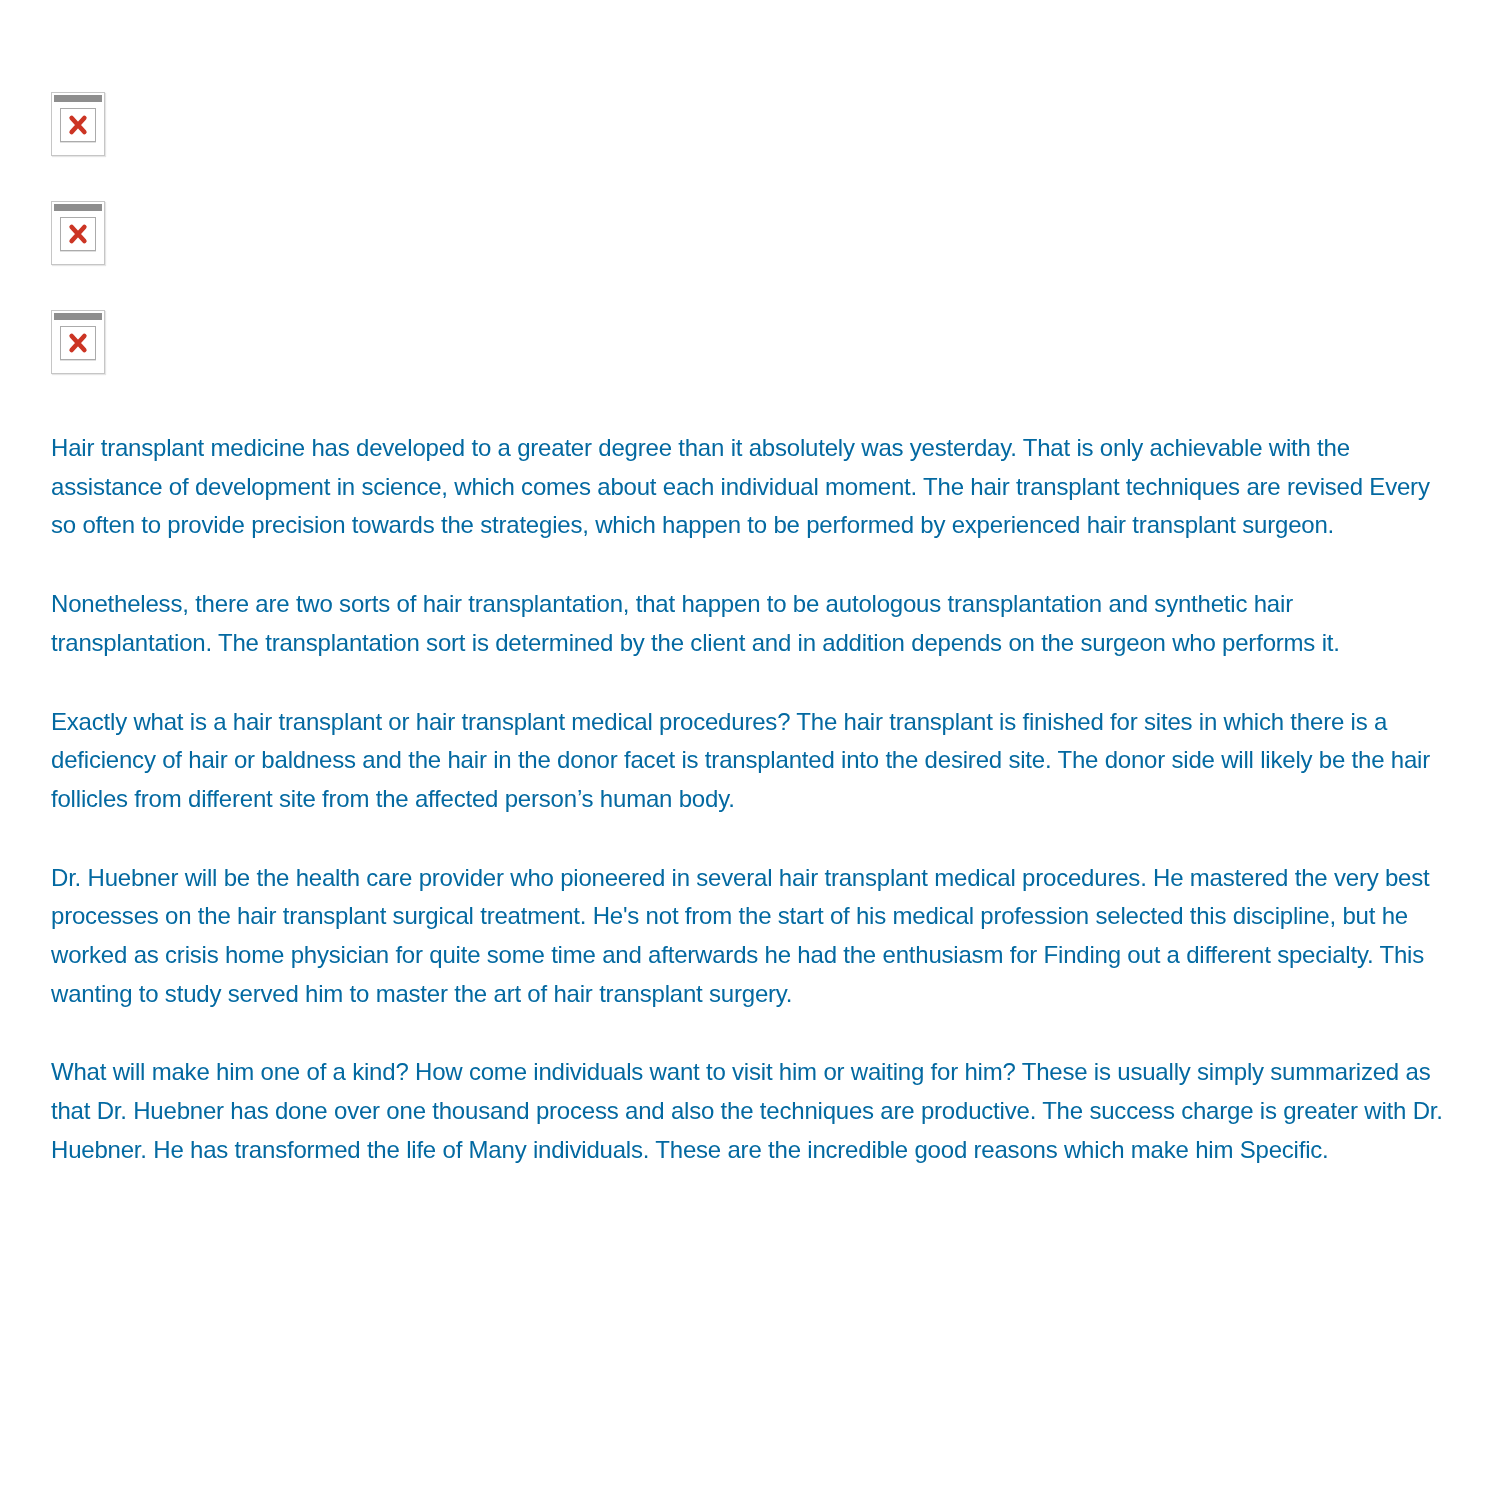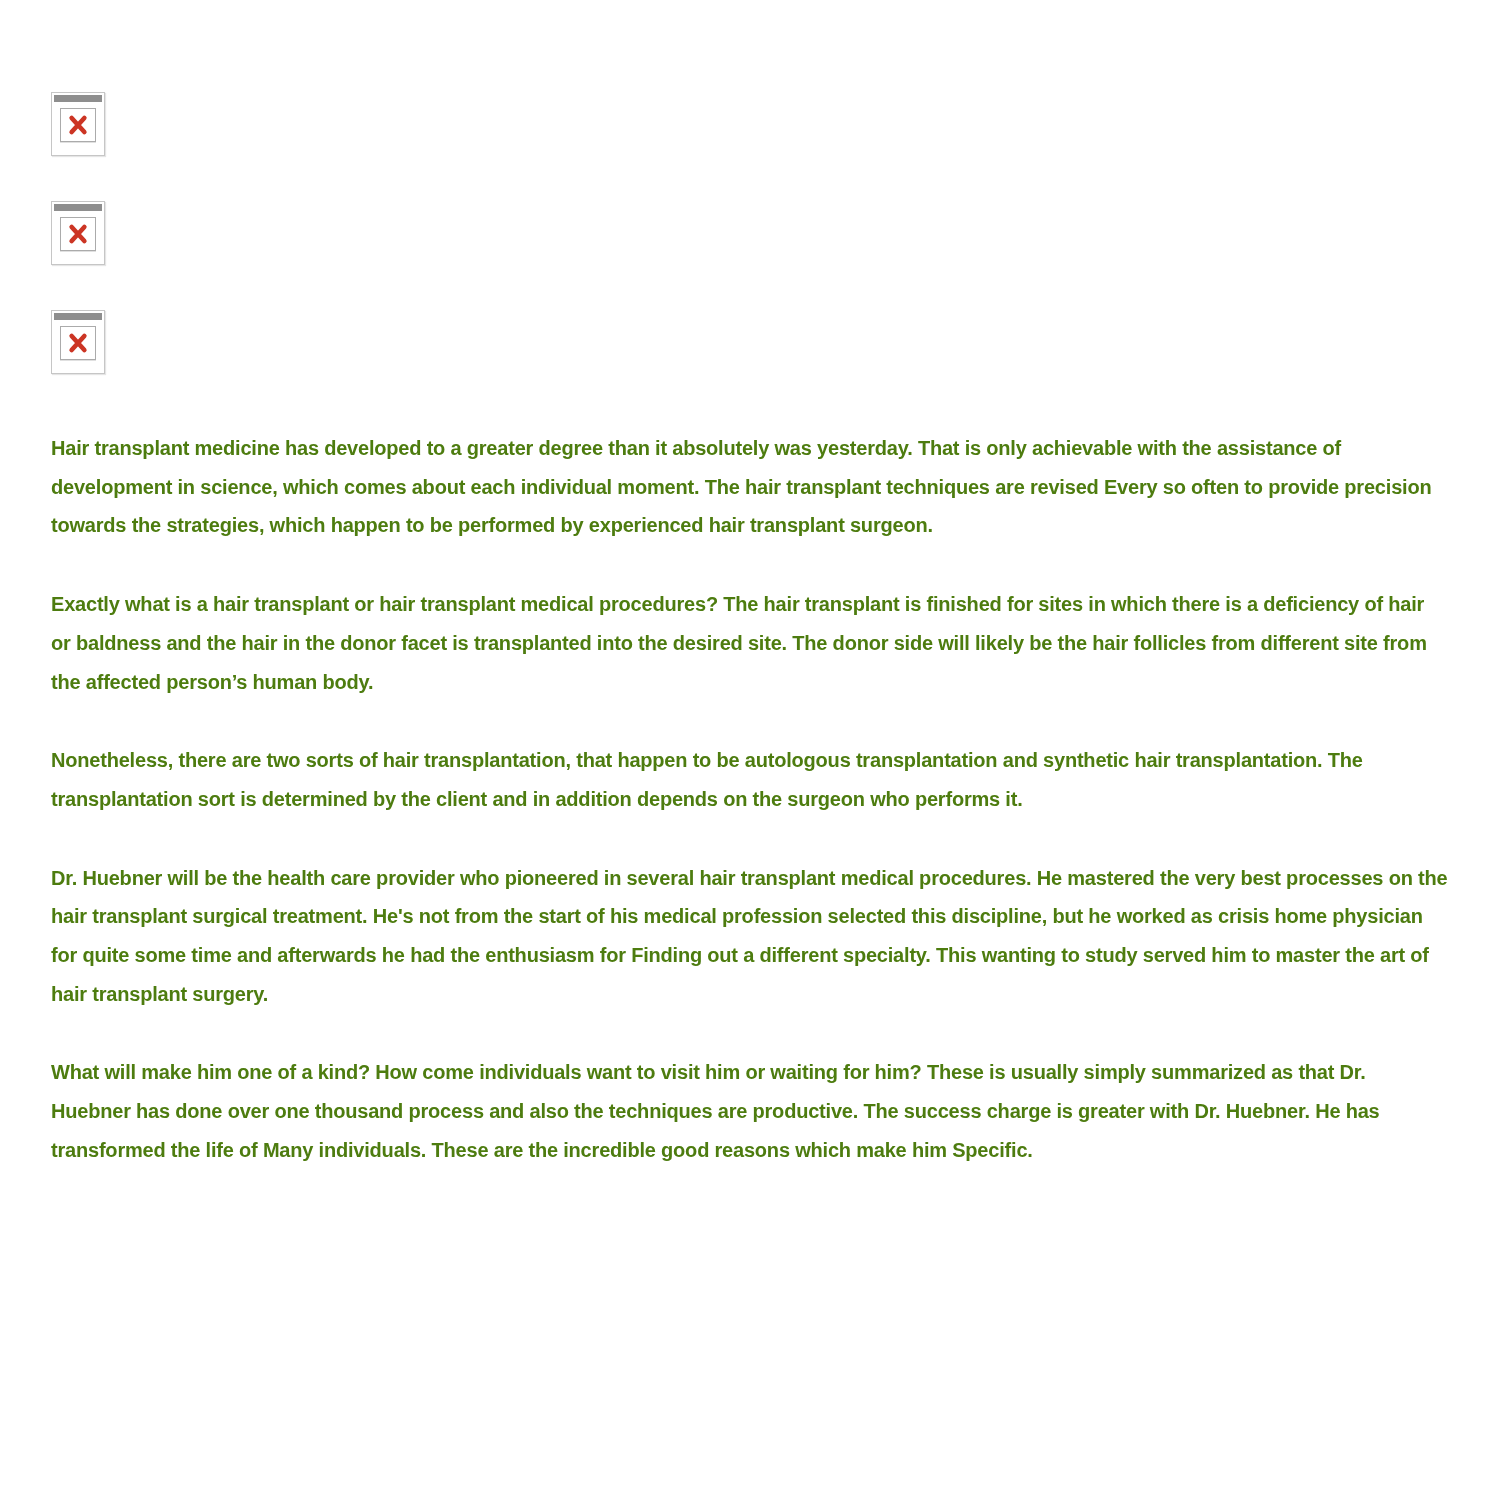--- a/index.html
+++ b/index.html
@@ -64,25 +64,25 @@
   
   .doc-title {
     font-size: 26px;
     font-weight: 400;
     line-height: 38.7px;
     letter-spacing: -0.2px;
     color: #333333;
     margin: 0 0 40px 0;
   }
   .doc-para {
-    font-size: 20px;
-    font-weight: 700;
+    font-size: 24px;
+    font-weight: 400;
     line-height: 38.7px;
     letter-spacing: -0.2px;
-    color: #4d7c0f;
+    color: #0369a1;
     margin: 0 0 40px 0;
   }
 </style>
 </head>
 <body>
 
 <div class="page">
 
   <div class="broken-img">
     <div class="bi-bar"></div>
@@ -106,18 +106,18 @@
     <div class="bi-bar"></div>
     <div class="bi-frame">
       <svg class="bi-x" viewBox="0 0 36 34">
         <path d="M9 7 L27 27 M27 7 L9 27" stroke="#cc3524" stroke-width="6.5" stroke-linecap="round" fill="none"></path>
       </svg>
     </div>
   </div>
 
 
   <p class="doc-para">Hair transplant medicine has developed to a greater degree than it absolutely was yesterday. That is only achievable with the assistance of development in science, which comes about each individual moment. The hair transplant techniques are revised Every so often to provide precision towards the strategies, which happen to be performed by experienced hair transplant surgeon.</p>
+  <p class="doc-para">Nonetheless, there are two sorts of hair transplantation, that happen to be autologous transplantation and synthetic hair transplantation. The transplantation sort is determined by the client and in addition depends on the surgeon who performs it.</p>
   <p class="doc-para">Exactly what is a hair transplant or hair transplant medical procedures? The hair transplant is finished for sites in which there is a deficiency of hair or baldness and the hair in the donor facet is transplanted into the desired site. The donor side will likely be the hair follicles from different site from the affected person’s human body.</p>
-  <p class="doc-para">Nonetheless, there are two sorts of hair transplantation, that happen to be autologous transplantation and synthetic hair transplantation. The transplantation sort is determined by the client and in addition depends on the surgeon who performs it.</p>
   <p class="doc-para">Dr. Huebner will be the health care provider who pioneered in several hair transplant medical procedures. He mastered the very best processes on the hair transplant surgical treatment. He's not from the start of his medical profession selected this discipline, but he worked as crisis home physician for quite some time and afterwards he had the enthusiasm for Finding out a different specialty. This wanting to study served him to master the art of hair transplant surgery.</p>
   <p class="doc-para">What will make him one of a kind? How come individuals want to visit him or waiting for him? These is usually simply summarized as that Dr. Huebner has done over one thousand process and also the techniques are productive. The success charge is greater with Dr. Huebner. He has transformed the life of Many individuals. These are the incredible good reasons which make him Specific.</p>
 
 </div>
 
 </body></html>

